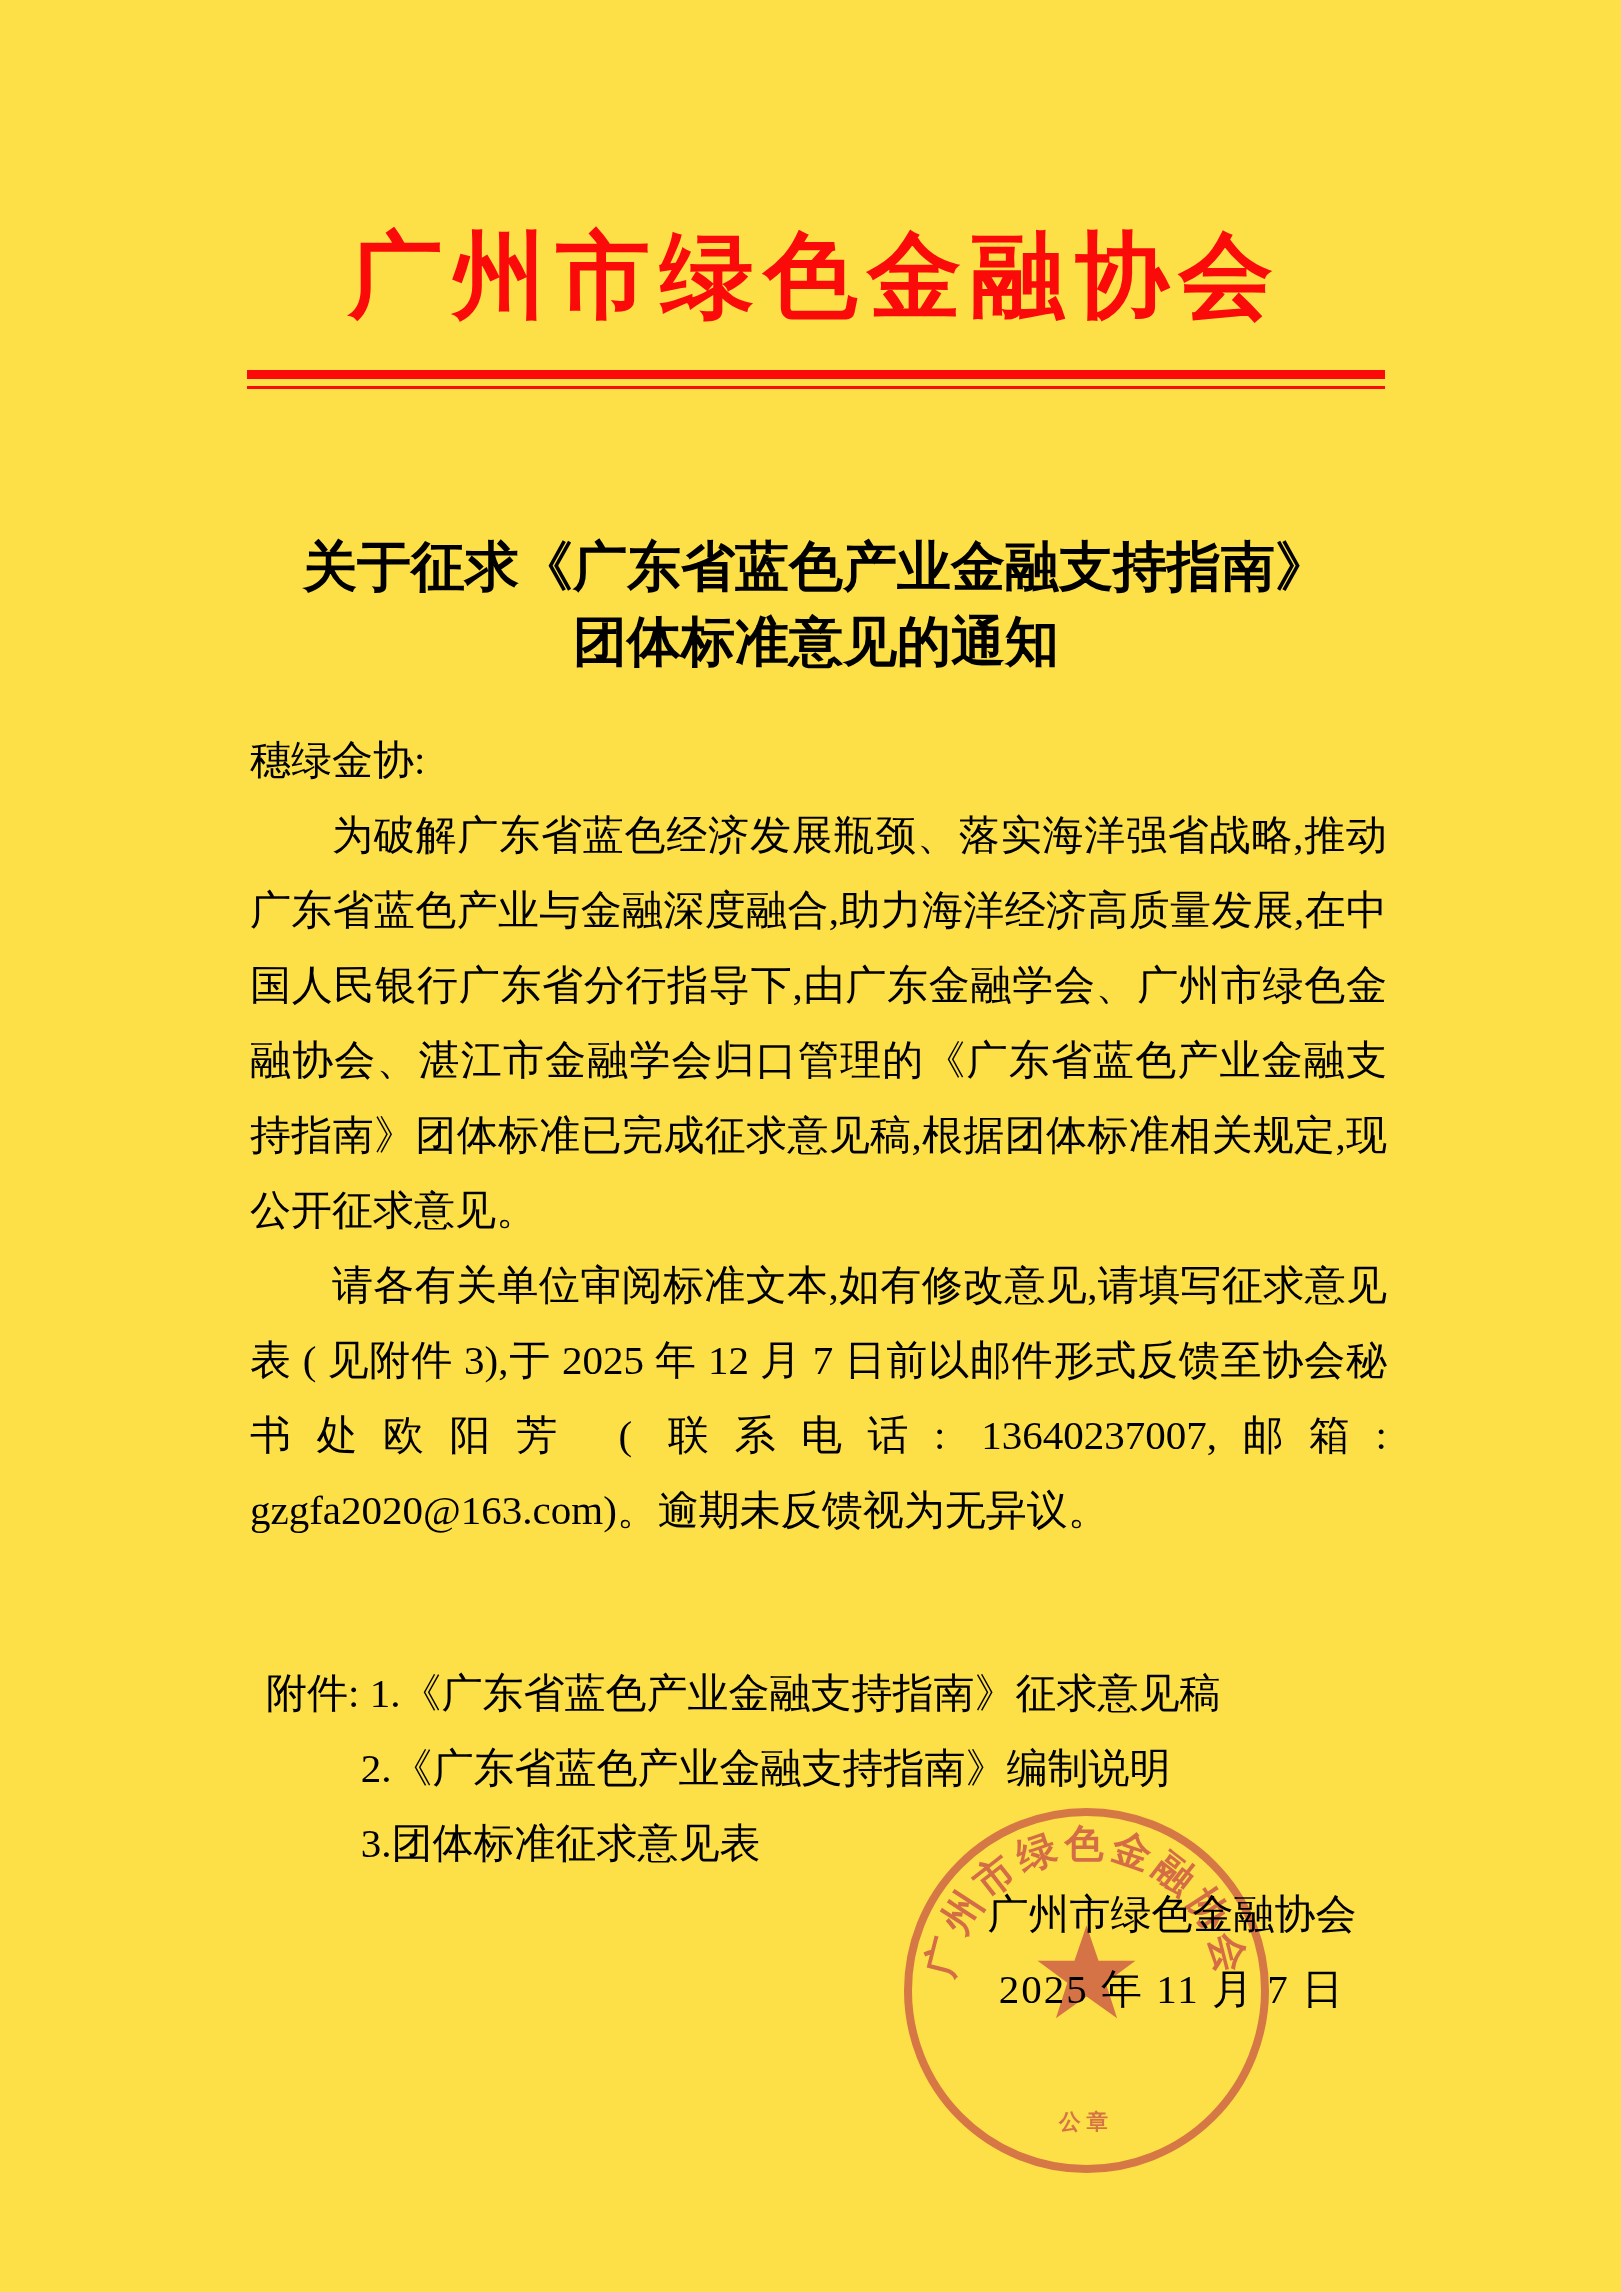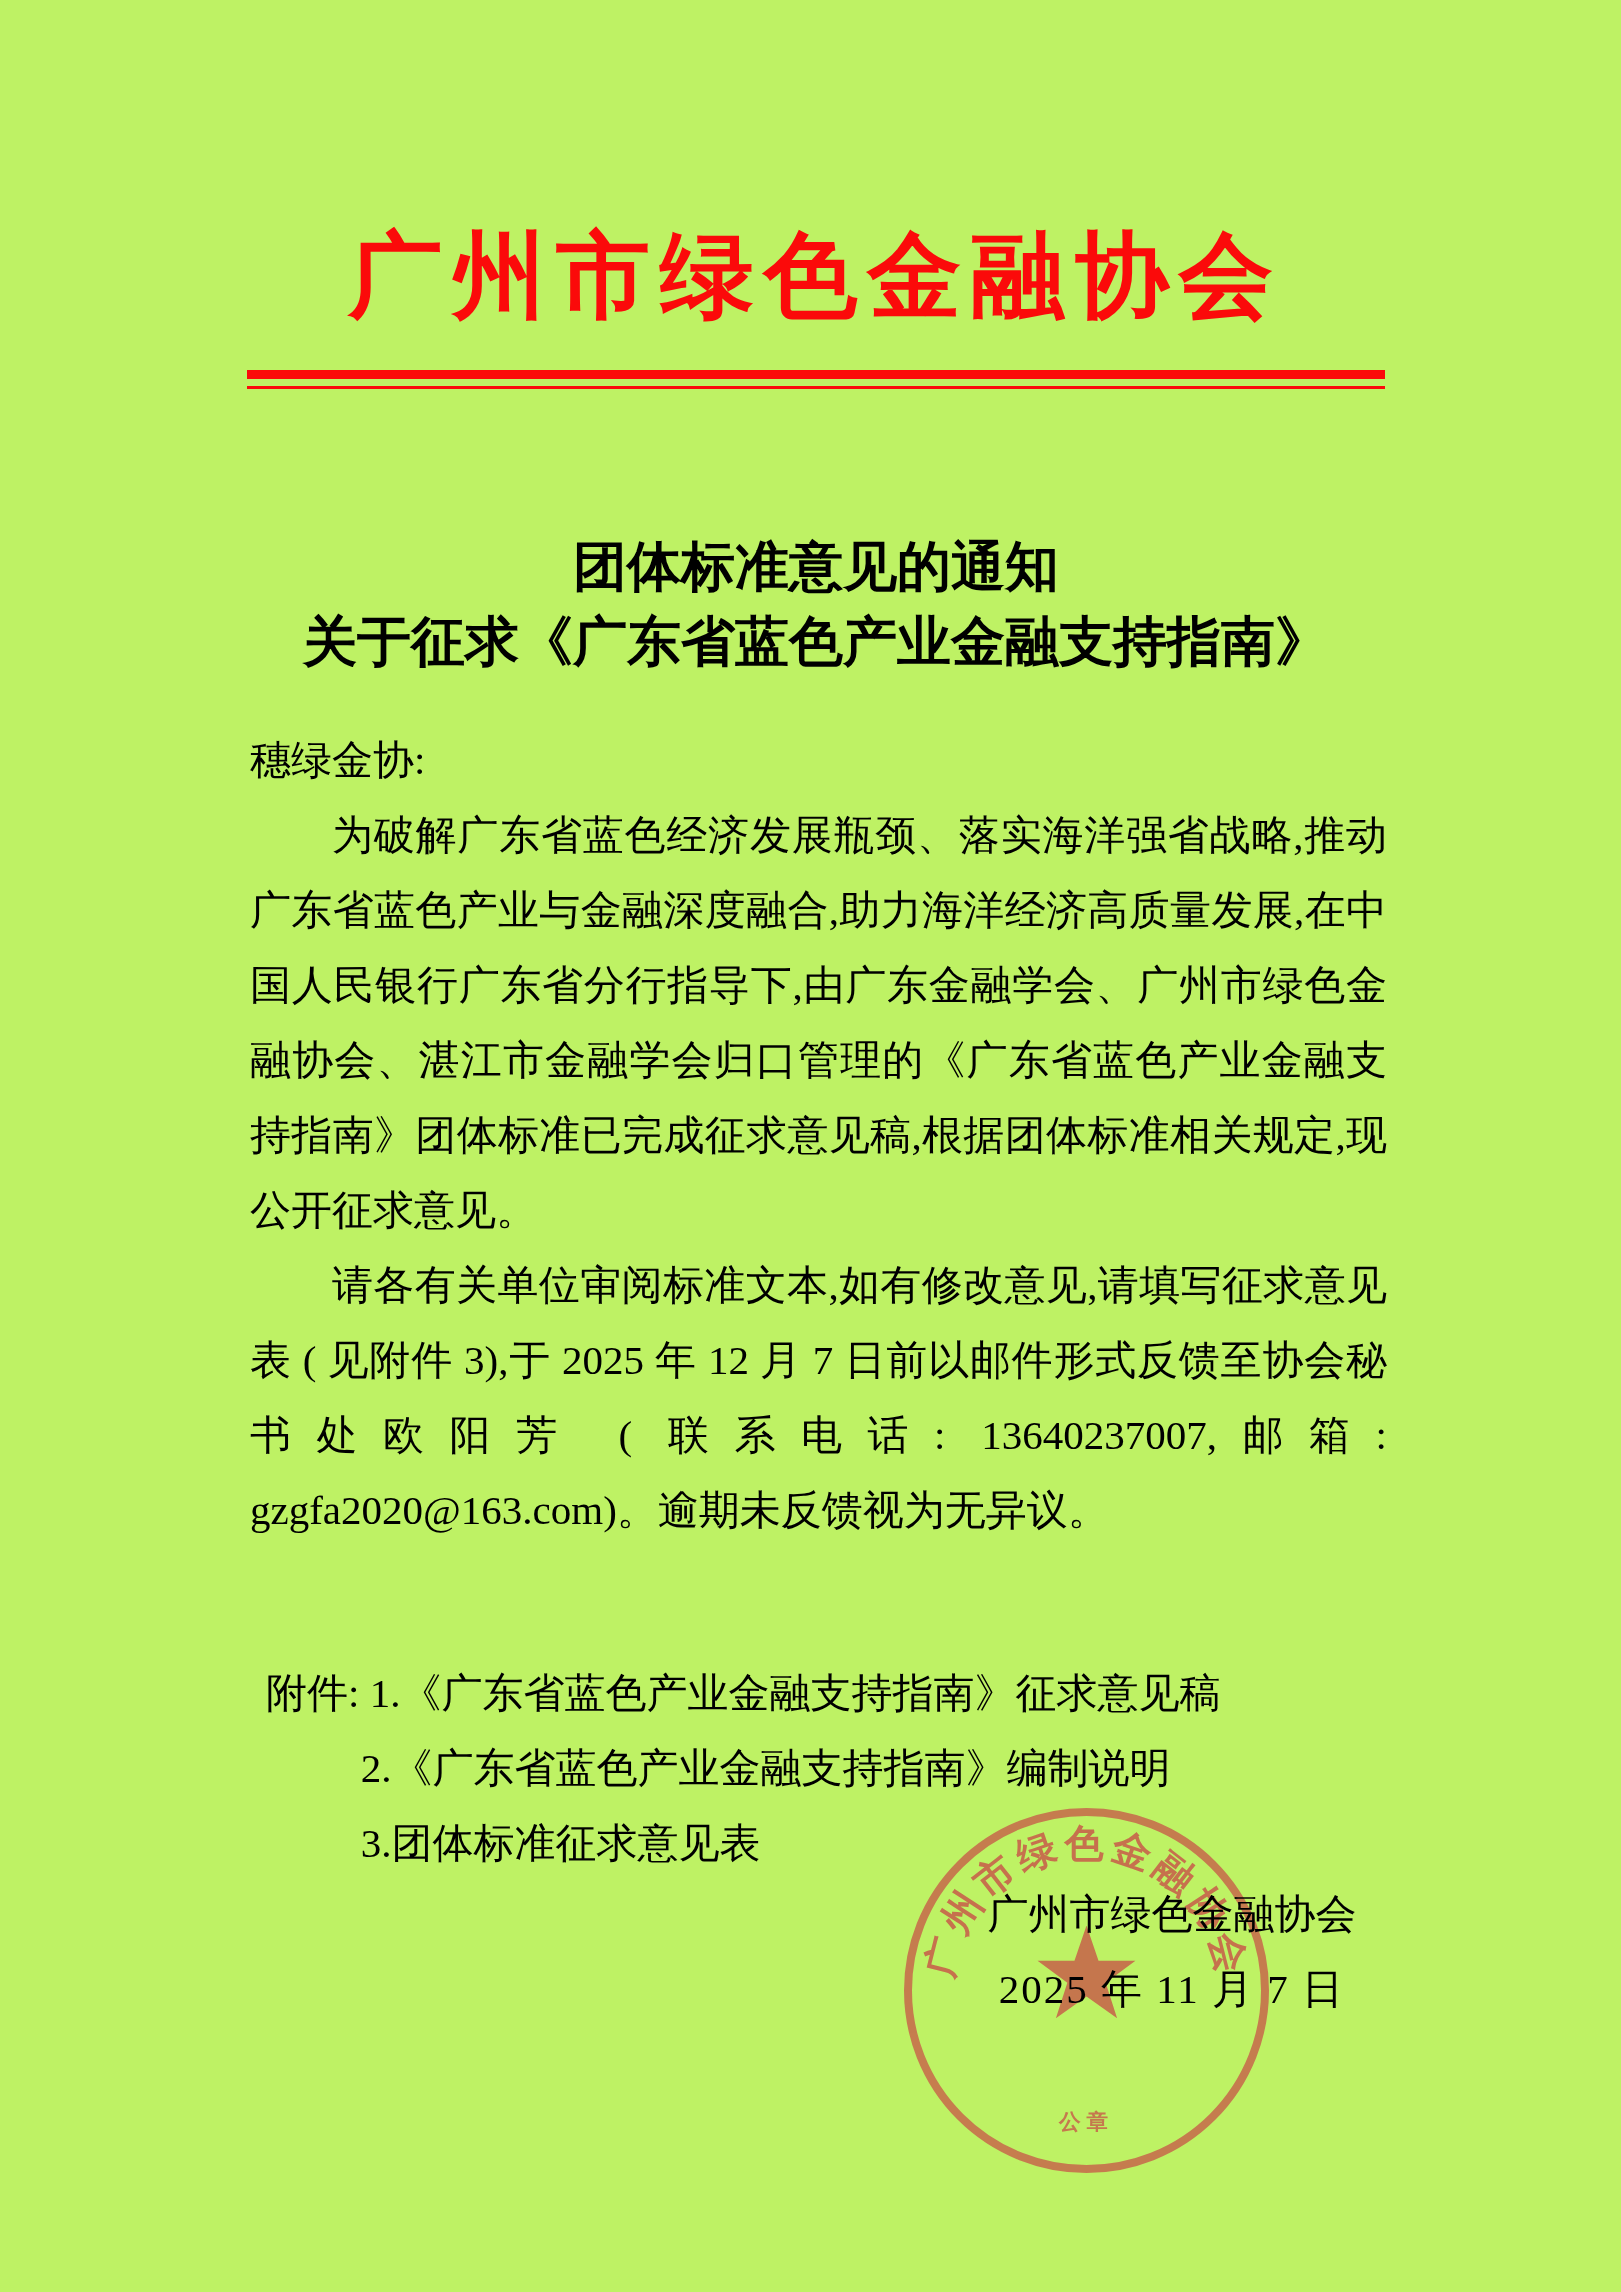--- a/index.html
+++ b/index.html
@@ -12,21 +12,21 @@
     height: 2293px;
     position: relative;
     font-family: "Liberation Serif", "DejaVu Serif", serif;
     color: #000000;
     overflow: hidden;
   }
 
   .page {
     position: absolute;
     inset: 0;
-    background: #bef264;
+    background: #fde047;
   }
 
   
   .letterhead {
     position: absolute;
     left: 0;
     right: 0;
     top: 223px;
     text-align: center;
   }
@@ -206,22 +206,22 @@
     <div class="letterhead-title">广州市绿色金融协会</div>
   </div>
 
   <div class="rule-wrap">
     <div class="rule-thick"></div>
     <div class="rule-thin"></div>
   </div>
 
 
   <div class="doc-title">
+    <span class="tline">关于征求《广东省蓝色产业金融支持指南》</span>
     <span class="tline">团体标准意见的通知</span>
-    <span class="tline">关于征求《广东省蓝色产业金融支持指南》</span>
   </div>
 
   <div class="body-block">
     <div class="salutation">穗绿金协:</div>
     <p class="para">为破解广东省蓝色经济发展瓶颈、落实海洋强省战略,推动广东省蓝色产业与金融深度融合,助力海洋经济高质量发展,在中国人民银行广东省分行指导下,由广东金融学会、广州市绿色金融协会、湛江市金融学会归口管理的《广东省蓝色产业金融支持指南》团体标准已完成征求意见稿,根据团体标准相关规定,现公开征求意见。</p>
     <p class="para">请各有关单位审阅标准文本,如有修改意见,请填写征求意见表 ( 见附件 3),于 2025 年 12 月 7 日前以邮件形式反馈至协会秘书处欧阳芳 ( 联系电话: 13640237007,邮箱: gzgfa2020@163.com)。逾期未反馈视为无异议。</p>
   </div>
 
   <div class="attachments">
     <div class="attach-line">

